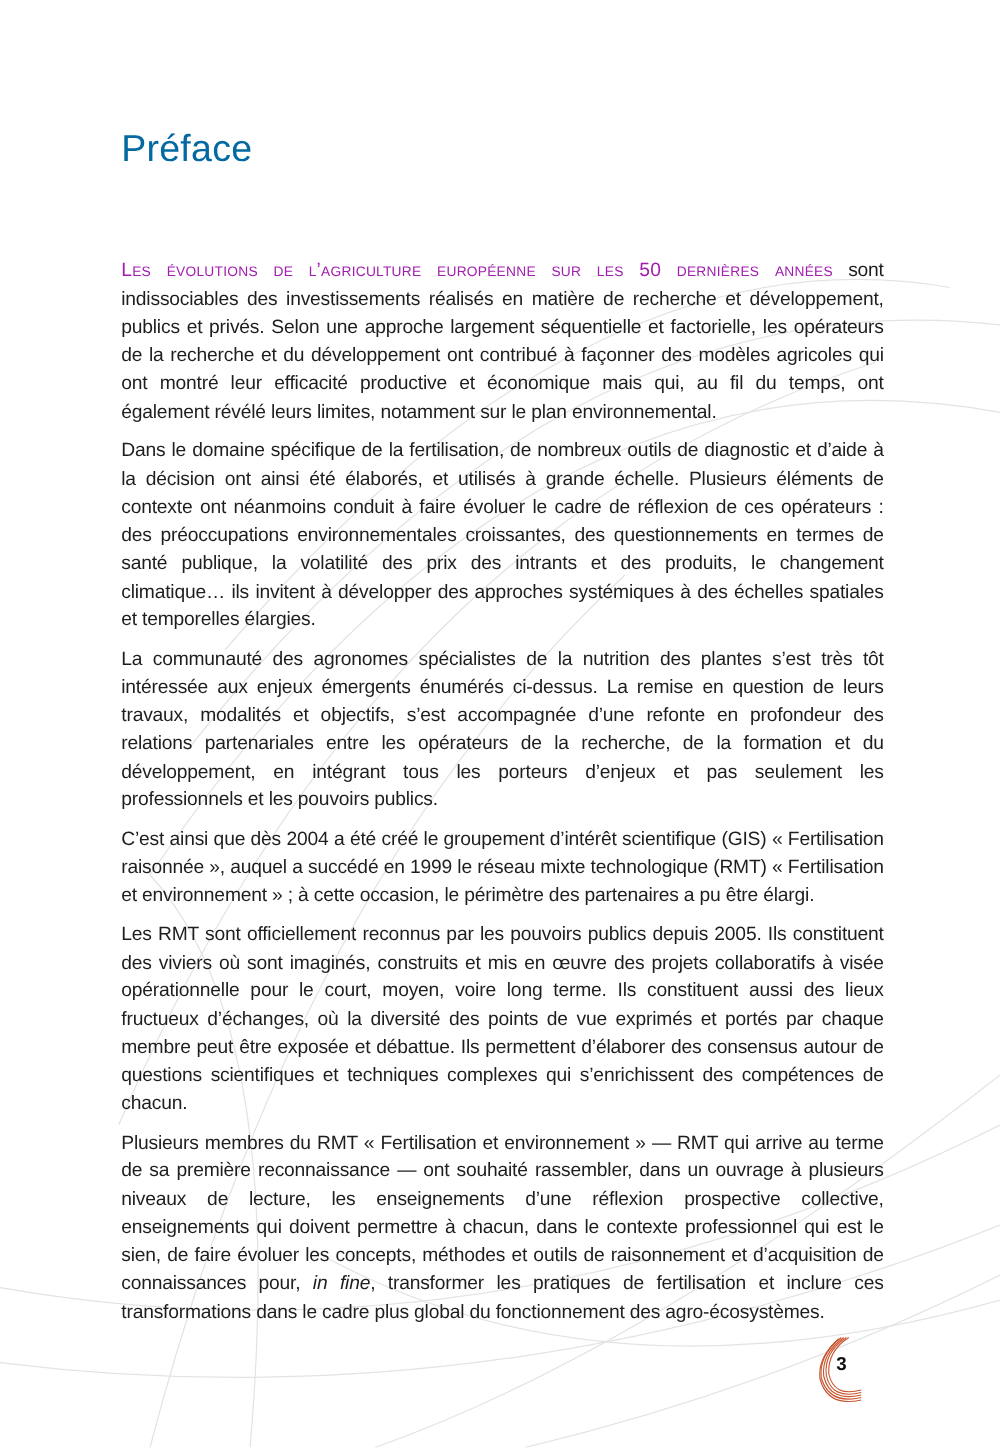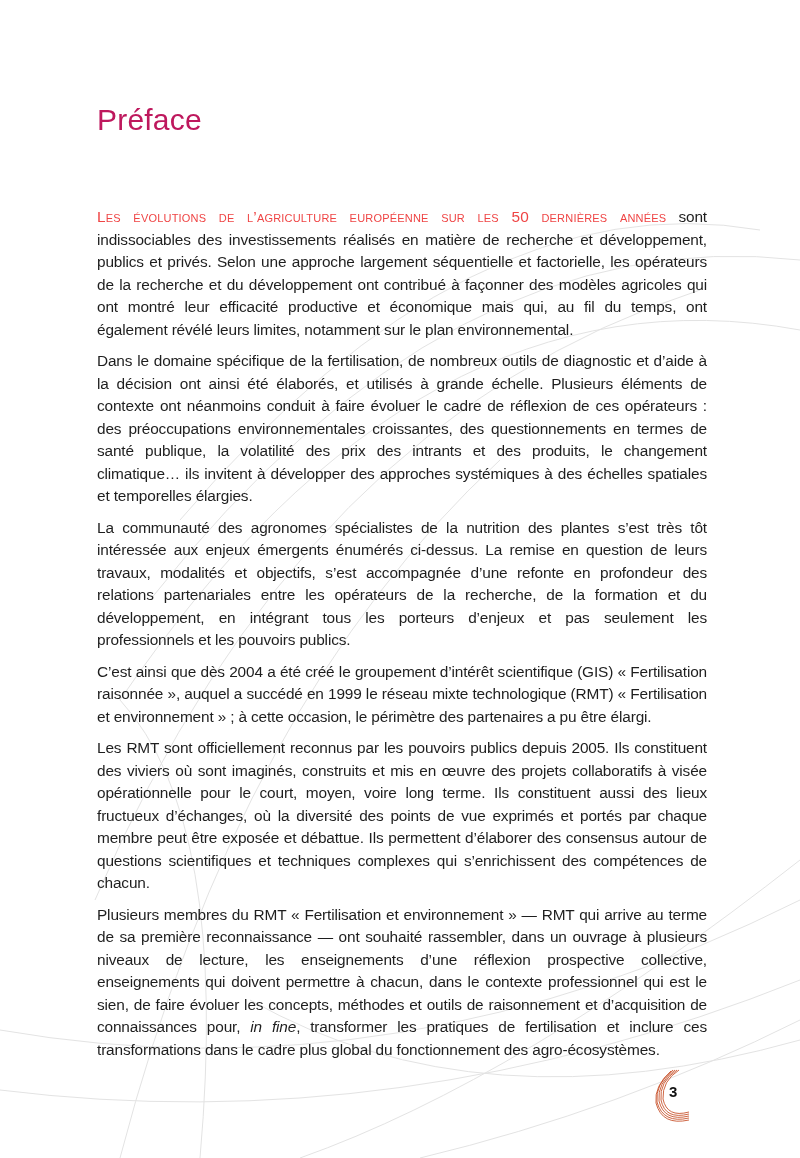--- a/index.html
+++ b/index.html
@@ -7,30 +7,30 @@
     width: 800px; height: 1158px; position: relative; overflow: hidden;
     background: #ffffff;
     font-family: "Liberation Sans", sans-serif;
     color: #1e1e1e;
   }
   .bg-arcs { position: absolute; left: 0; top: 0; width: 800px; height: 1158px; z-index: 0; }
   .bg-arcs path { fill: none; stroke: #e3e3e3; stroke-width: 1; }
   .page-title {
     position: absolute; left: 97px; top: 103px; margin: 0;
     font-family: "Liberation Sans", sans-serif; font-weight: normal;
-    font-size: 30px; color: #be185d; letter-spacing: 0.2px; z-index: 1;
+    font-size: 30px; color: #0369a1; letter-spacing: 0.2px; z-index: 1;
   }
   .content {
     position: absolute; left: 97px; top: 206px; width: 610px; z-index: 1;
     font-size: 15.4px; line-height: 22.5px; text-align: justify;
     letter-spacing: -0.15px; color: #1e1e1e;
   }
   .content p { margin: 0 0 9px 0; }
   .lead {
-    color: #ef4444; font-variant: small-caps; letter-spacing: 0.2px;
+    color: #a21caf; font-variant: small-caps; letter-spacing: 0.2px;
     font-size: 15.4px;
   }
   .page-number-wrap {
     position: absolute; left: 655px; top: 1068px; width: 50px; height: 60px; z-index: 1;
   }
   .page-number-wrap svg { position: absolute; left: 0; top: 0; }
   .page-number-wrap path { fill: none; stroke: #c8552f; stroke-width: 0.9; }
   .page-number {
     position: absolute; left: 14px; top: 15px; font-weight: bold; font-size: 15px; color: #111;
   }

